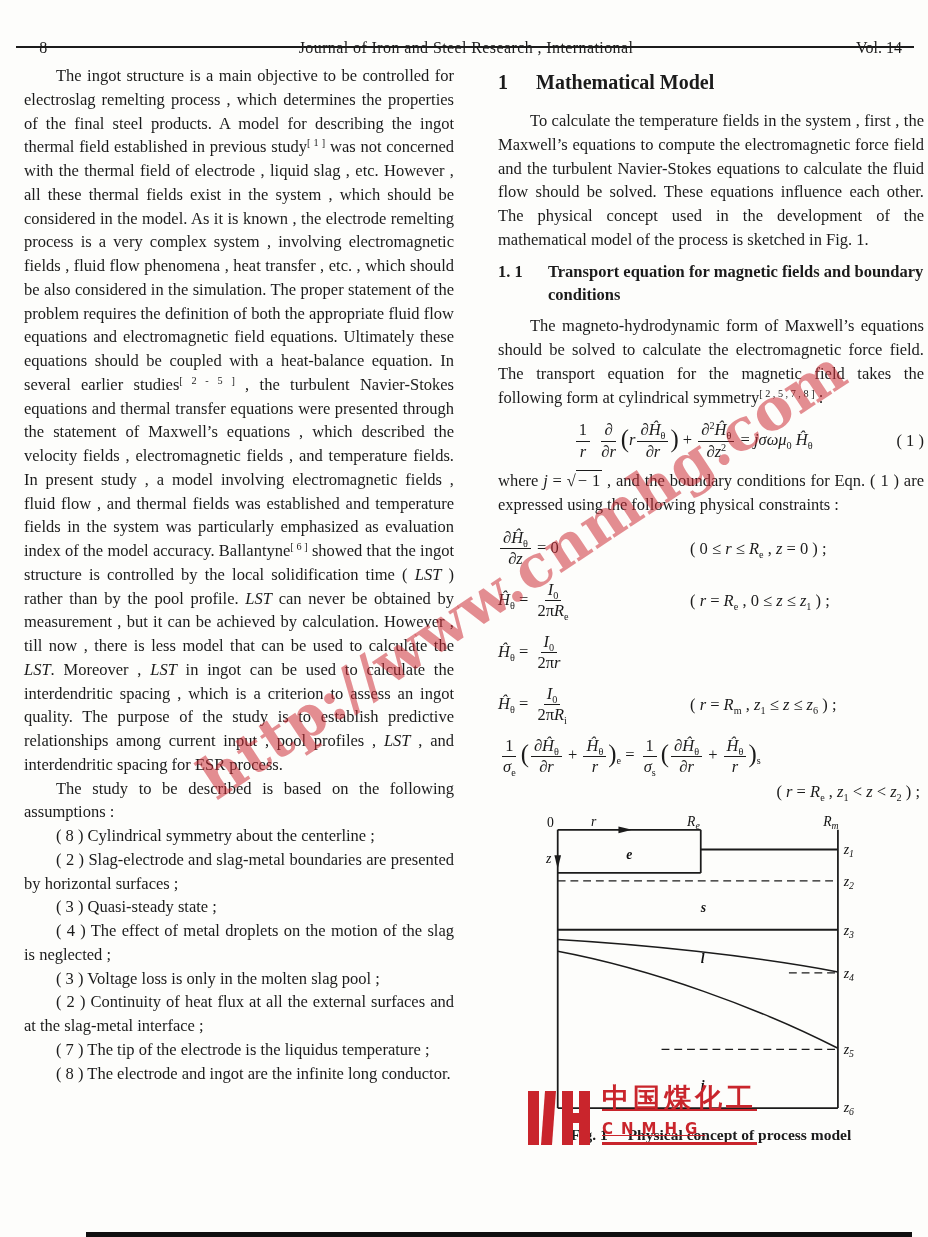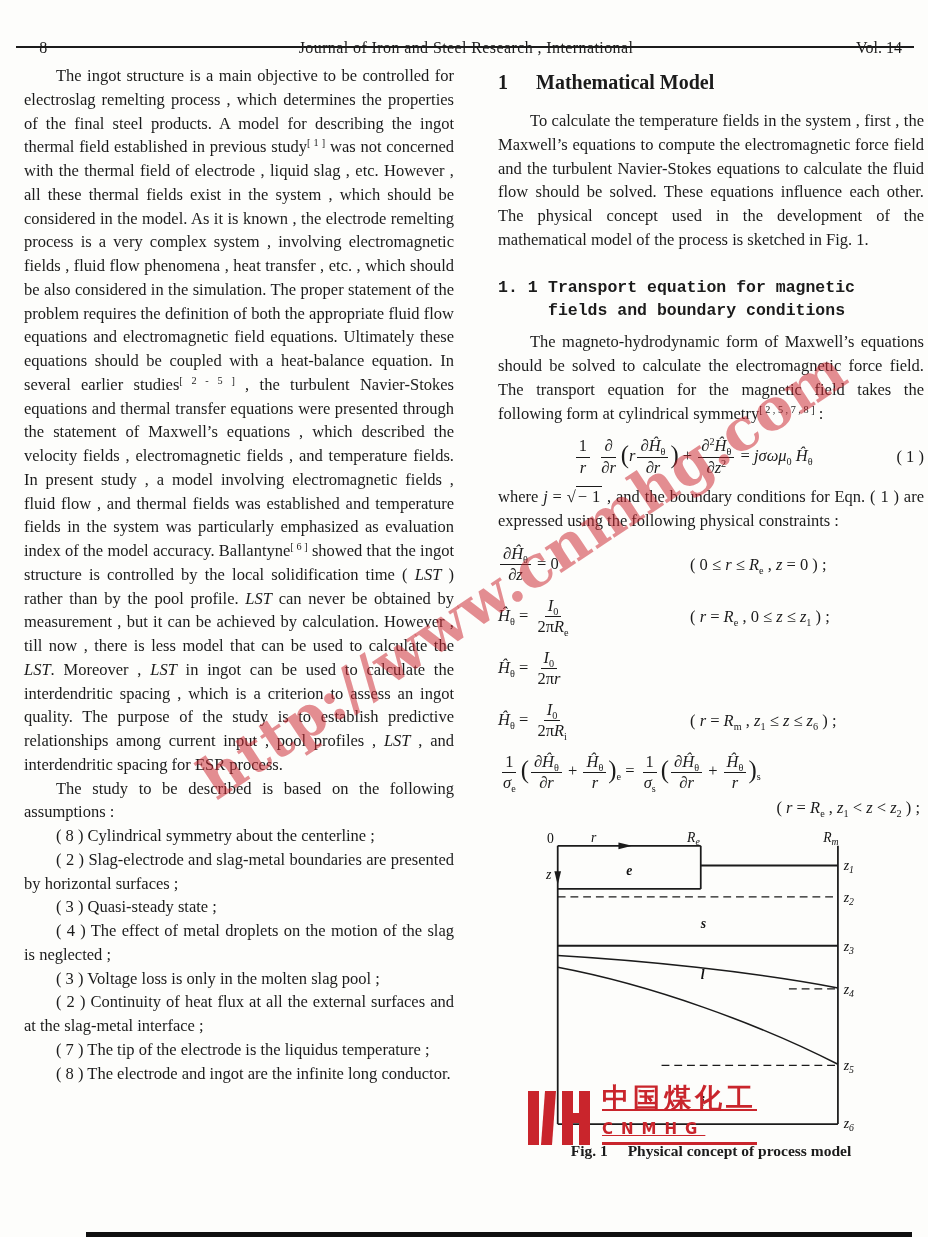--- a/index.html
+++ b/index.html
@@ -20,21 +20,21 @@
   .col-right { width: 426px; flex: none; }
 
   p.body { margin: 0; font-size: 16.5px; line-height: 1.44; text-align: justify; }
   .indent { text-indent: 32px; }
   sup { font-size: .62em; line-height: 0; }
   sub { font-size: .62em; line-height: 0; }
   .it { font-style: italic; }
 
   .sec-h { display: flex; margin: 6px 0 14px; font-size: 20px; font-weight: bold; line-height: 1.25; }
   .sec-num { flex: none; margin-right: 28px; }
-  .subsec-h { display: flex; margin: 24px 0 8px; font-size: 16.5px; font-weight: bold; line-height: 1.42; font-family: Liberation Mono, monospace; }
+  .subsec-h { display: flex; margin: 8px 0 8px; font-size: 16.5px; font-weight: bold; line-height: 1.42; }
   .subsec-num { flex: none; width: 50px; }
 
   .eq-row { display: flex; align-items: center; margin: 12px 0 8px; font-size: 16.5px; }
   .eq-body { flex: 1; display: block; text-align: center; }
   .eq-num { flex: none; padding-left: 8px; }
 
   .frac { display: inline-flex; flex-direction: column; align-items: center; vertical-align: middle; margin: 0 2px; line-height: 1.12; }
   .frac .num { display: block; border-bottom: 1.2px solid #1b1b1b; padding: 0 3px 1px; }
   .frac .den { display: block; padding: 1px 3px 0; }
   .big { font-size: 1.5em; line-height: 0; vertical-align: -0.08em; }

